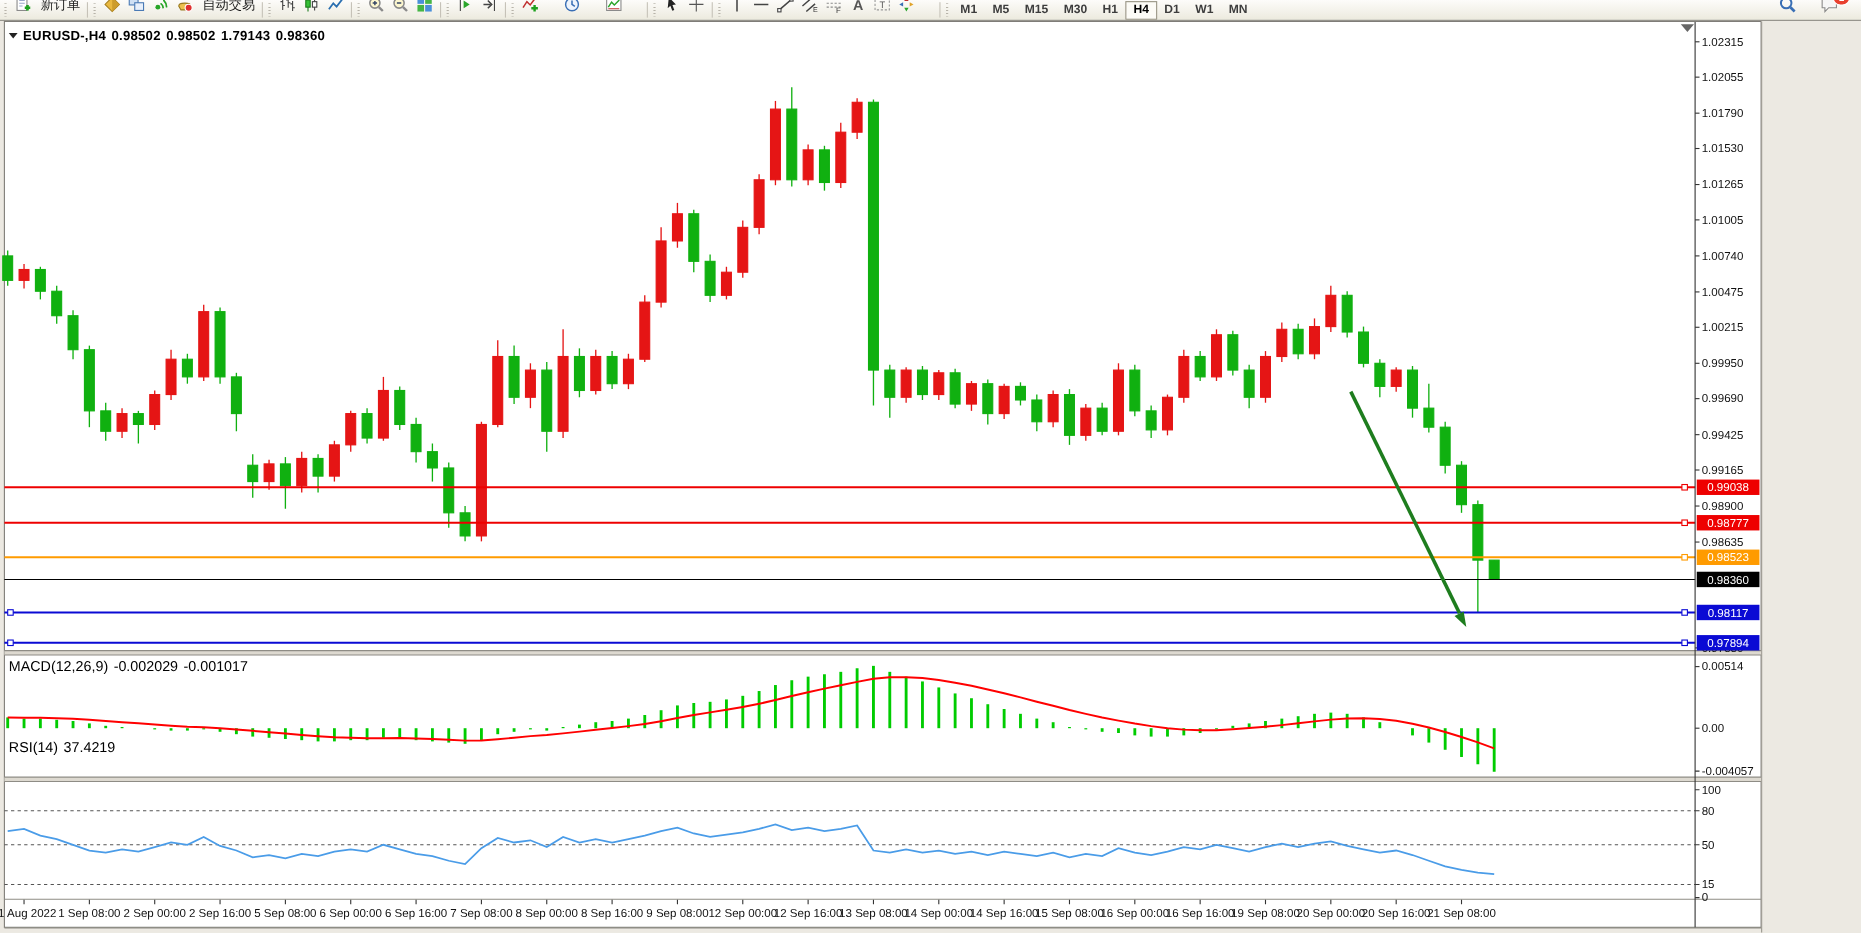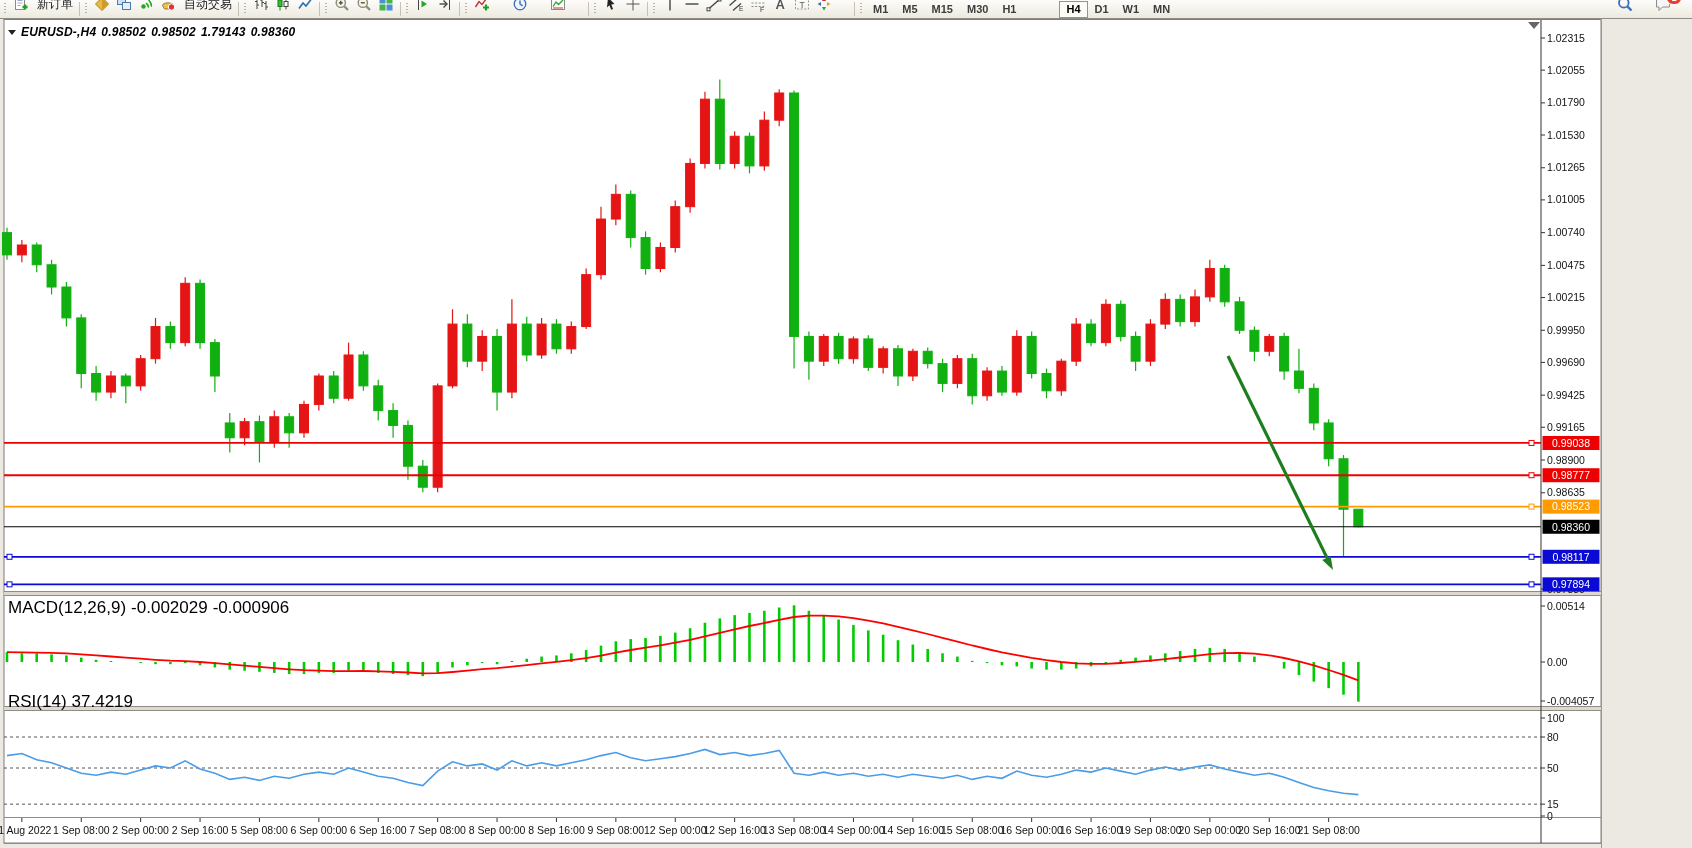--- a/index.html
+++ b/index.html
@@ -13,36 +13,36 @@
   .grip{width:2px;height:12px;margin:0 4px 0 2px;
     background:repeating-linear-gradient(#b7b3a9 0 1px,transparent 1px 3px);}
   .tb-sep{width:1px;height:14px;background:#c6c2b8;margin:0 3px;}
   .tb-btn{display:flex;align-items:flex-start;gap:8px;height:27px;padding:0 3px;
     font-size:12px;color:#1a1a1a;cursor:default;white-space:nowrap;}
   .tb-btn svg{width:16px;height:16px;display:block;}
   .dd{width:0;height:0;border-left:3px solid transparent;border-right:3px solid transparent;
     border-top:4px solid #4a4a4a;margin-left:2px;}
   .tf-btn{font-size:11px;font-weight:bold;color:#3d3d3d;padding:0 6px;height:15px;
     line-height:15px;border:1px solid transparent;}
-  .tf-active{background:#fcfbf6;border:1px solid #989484;color:#000;margin-left:36px;}
+  .tf-active{background:#fcfbf6;border:1px solid #989484;color:#000;}
   .tb-right{margin-left:auto;display:flex;align-items:center;gap:16px;padding-right:16px;}
   .chat-wrap{position:relative;}
   .badge{position:absolute;top:-5px;right:-8px;background:#e8402f;color:#fff;
     border:1px solid #fff;border-radius:8px;font-size:9px;font-weight:bold;
     min-width:12px;height:12px;line-height:12px;text-align:center;padding:0 1px;}
   
   .ovl{position:absolute;z-index:3;color:#000;white-space:nowrap;}
   .chart-title{left:8px;top:25px;font-size:12px;font-weight:bold;display:flex;
-    align-items:center;gap:5px;font-style:italic;}
+    align-items:center;gap:5px;}
   .chart-title .tri{width:0;height:0;border-left:4px solid transparent;
     border-right:4px solid transparent;border-top:5px solid #222;display:inline-block;}
   .chart-title span{letter-spacing:.2px;}
-  .ind-label{font-size:17px;display:flex;gap:5px;}
+  .ind-label{font-size:13px;display:flex;gap:5px;}
   .macd-label{left:8px;top:598px;}
-  .rsi-label{left:8px;top:692px;}
+  .rsi-label{left:8px;top:672px;}
   svg text{font-family:"Liberation Sans",sans-serif;}
   #chart-svg{position:absolute;left:0;top:0;z-index:1;}
 </style>
 </head>
 <body>
 <div id="stage">
 
 <svg id="chart-svg" width="1692" height="848">
       <rect x="4" y="19.5" width="1597" height="823.5" fill="#ffffff" stroke="#7f7d78" stroke-width="1"></rect>
       <rect x="1601" y="19.5" width="91" height="828.5" fill="#ece9e2" stroke="none"></rect>
@@ -650,21 +650,21 @@
   <span>EURUSD-,H4</span>
   <span>0.98502</span>
   <span>0.98502</span>
   <span>1.79143</span>
   <span>0.98360</span>
 </div>
 
 <div class="ovl ind-label macd-label">
   <span>MACD(12,26,9)</span>
   <span>-0.002029</span>
-  <span>-0.000906</span>
+  <span>-0.001017</span>
 </div>
 
 <div class="ovl ind-label rsi-label">
   <span>RSI(14)</span>
   <span>37.4219</span>
 </div>
 
 <div class="toolbar" id="toolbar">
       <div class="tb-group">
         <span class="grip"></span>

